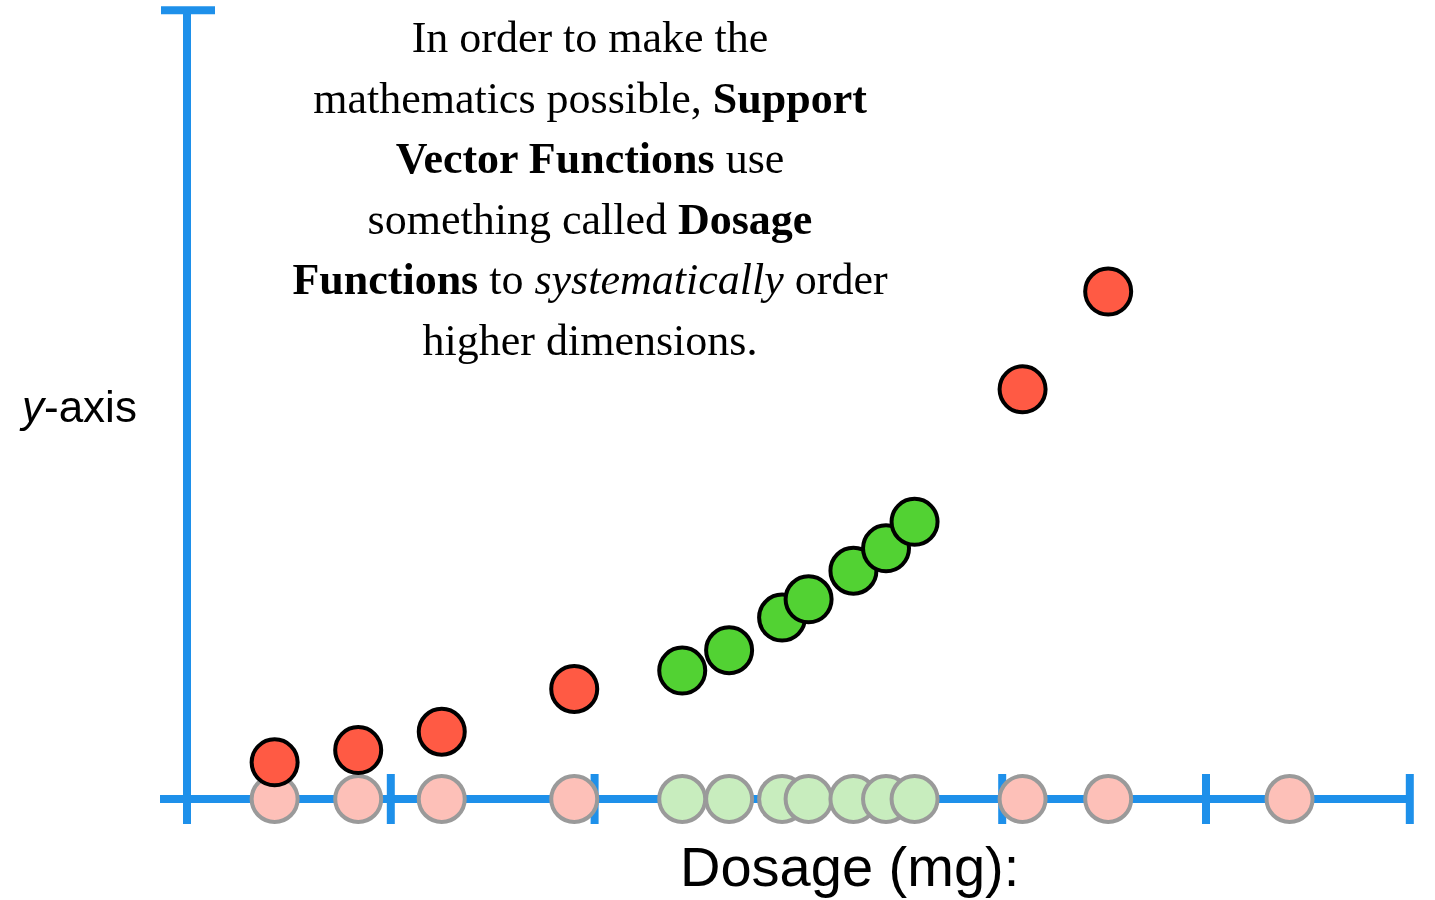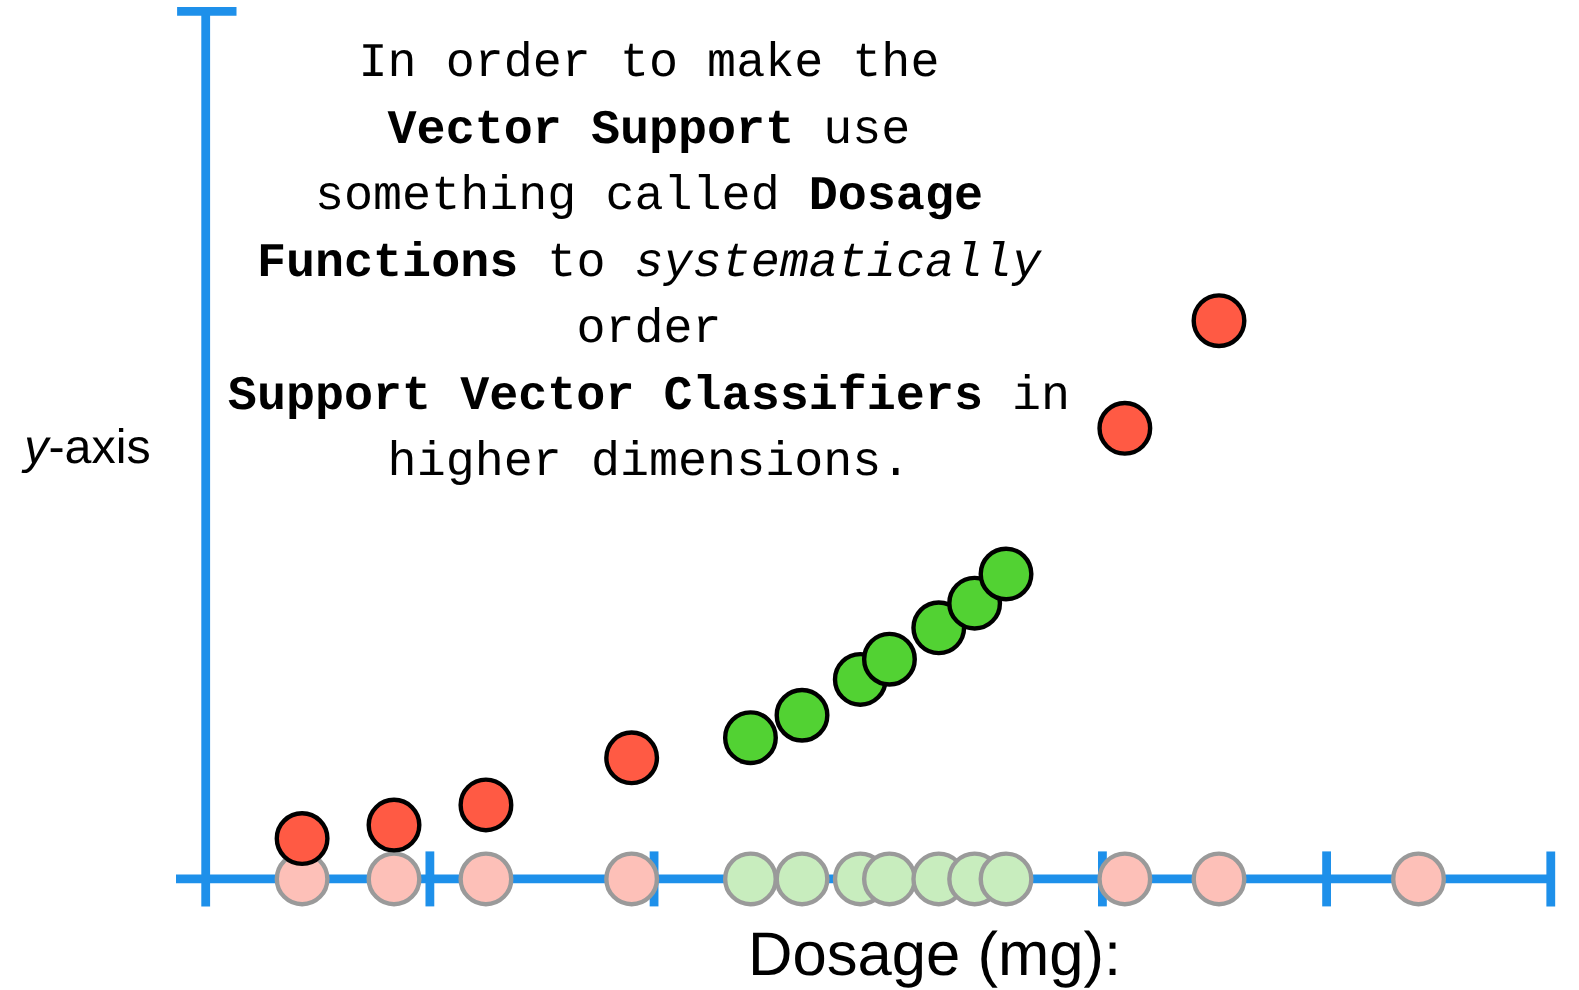--- a/index.html
+++ b/index.html
@@ -1,22 +1,22 @@
 <!DOCTYPE html>
 <html><head>
 <meta charset="utf-8">
 <style>
   html, body { margin: 0; padding: 0; background: #ffffff; }
   body { width: 1435px; height: 900px; position: relative; overflow: hidden;
          font-family: "Liberation Sans", sans-serif; color: #000; }
   #chart { position: absolute; left: 0; top: 0; }
   .caption {
-    position: absolute; left: 200px; top: 28px; width: 780px;
+    position: absolute; left: 200px; top: 8px; width: 780px;
     text-align: center; font-size: 44px; line-height: 60.5px;
-    font-family: Liberation Mono, monospace;
+    font-family: Liberation Serif, serif;
   }
   .caption b { font-weight: bold; }
   .caption i { font-style: italic; }
   .ylabel {
     position: absolute; left: 22px; top: 382px; font-size: 44px;
     font-family: "Liberation Sans", sans-serif;
   }
   .ylabel i { font-style: italic; }
   .xlabel {
     position: absolute; left: 680px; top: 834px; font-size: 56px;
@@ -65,22 +65,22 @@
       <circle cx="853.426" cy="570.7439999999999" r="23" fill="#52D233" stroke="#000000" stroke-width="4"></circle>
       <circle cx="886.0340000000001" cy="548.326" r="23" fill="#52D233" stroke="#000000" stroke-width="4"></circle>
       <circle cx="914.566" cy="521.8319999999999" r="23" fill="#52D233" stroke="#000000" stroke-width="4"></circle>
       <circle cx="1022.5799999999999" cy="389.362" r="23" fill="#FF5A44" stroke="#000000" stroke-width="4"></circle>
       <circle cx="1108.176" cy="291.53799999999995" r="23" fill="#FF5A44" stroke="#000000" stroke-width="4"></circle>
     </g>
 </svg>
 
 <div class="caption" id="caption">
     <div><span>In order to make the</span></div>
-    <div><b>Vector Support</b><span> use</span></div>
+    <div><span>mathematics possible, </span><b>Support</b></div>
+    <div><b>Vector Functions</b><span> use</span></div>
     <div><span>something called </span><b>Dosage</b></div>
     <div><b>Functions</b><span> to </span><i>systematically</i><span> order</span></div>
-    <div><b>Support Vector Classifiers</b><span> in</span></div>
     <div><span>higher dimensions.</span></div>
   </div>
 
 <div class="ylabel"><i>y</i><span>-axis</span></div>
 
 <div class="xlabel">Dosage (mg):</div>
 
 </body></html>

